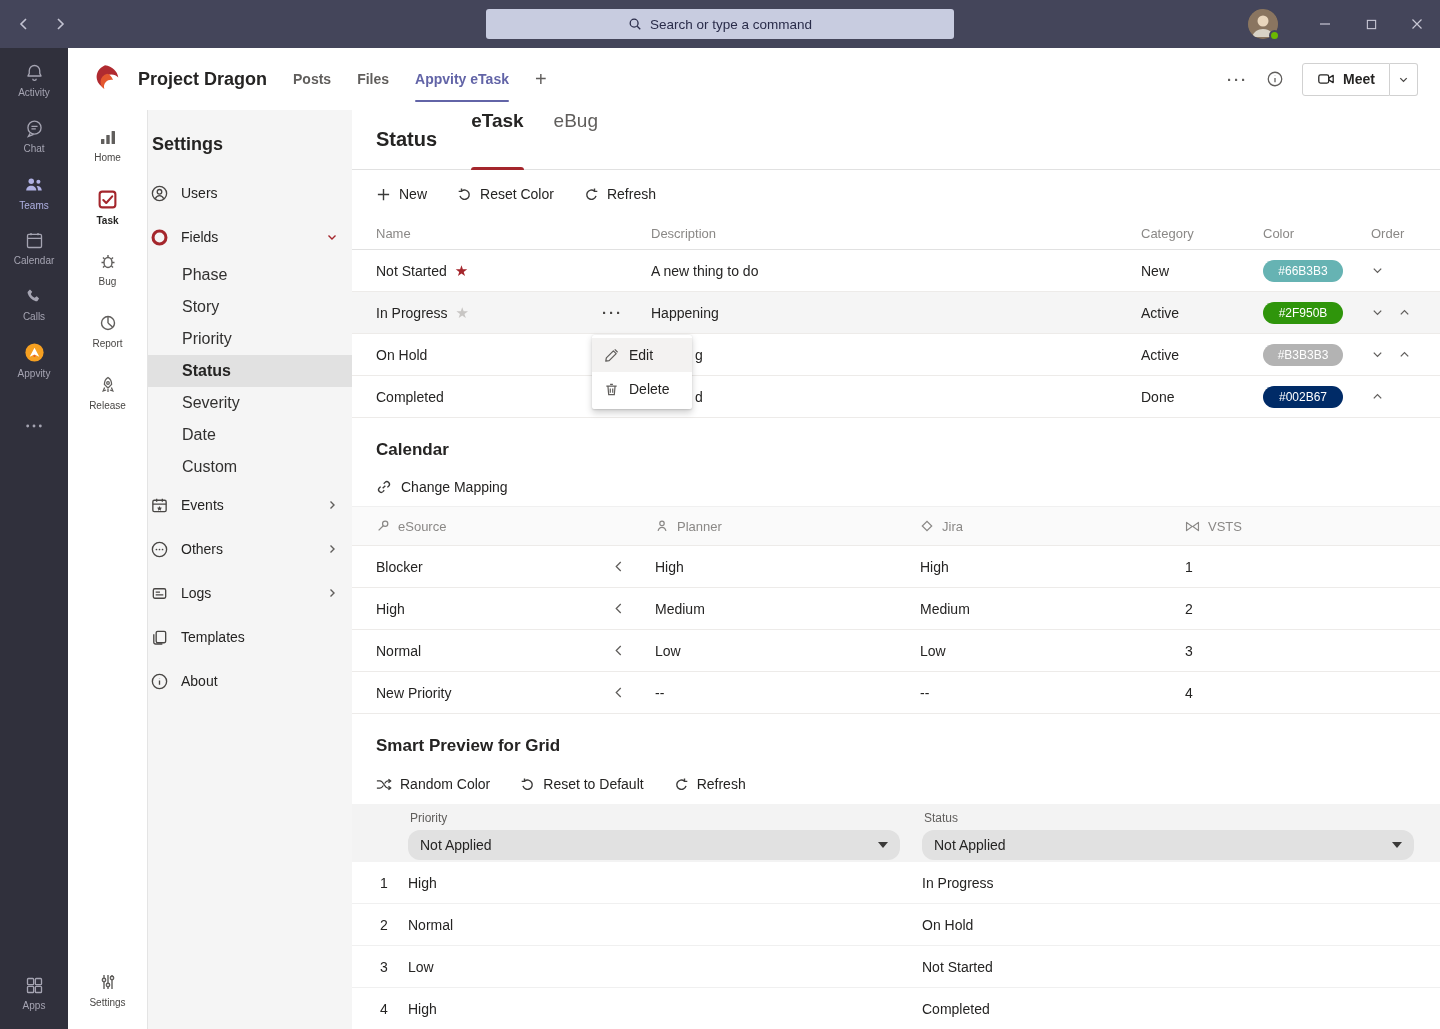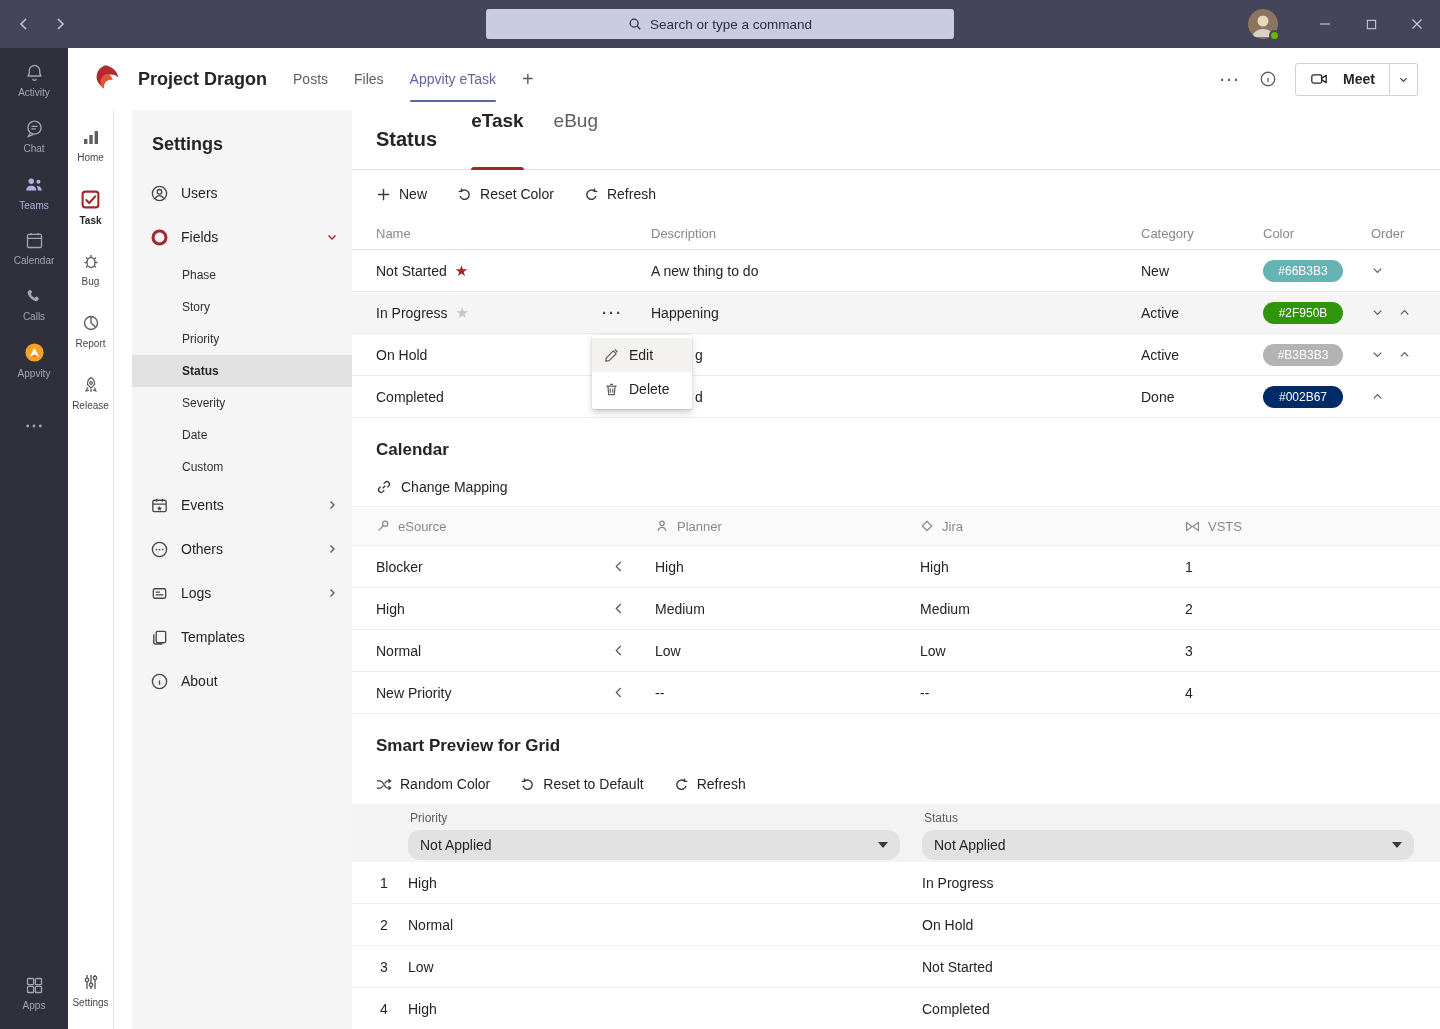--- a/index.html
+++ b/index.html
@@ -22,45 +22,45 @@
   .app-rail{position:absolute;top:48px;left:0;width:68px;height:981px;background:#30303C;display:flex;flex-direction:column;align-items:center;padding-top:4px;z-index:40;}
   .rail-item{width:68px;height:56px;display:flex;flex-direction:column;align-items:center;justify-content:center;gap:4px;color:#A5A4B2;font-size:10px;cursor:pointer;}
   .rail-item.active{color:#B0B1E3;}
   .rail-more{height:40px;margin-top:18px;}
   .rail-bottom{margin-top:auto;margin-bottom:8px;}
 
   
   .team-header{position:absolute;top:48px;left:68px;width:1372px;height:62px;background:#fff;display:flex;align-items:center;padding:0 22px 0 20px;z-index:30;}
   .team-logo{width:34px;height:34px;margin-right:16px;}
   .team-name{font-size:18px;font-weight:700;margin-right:26px;white-space:nowrap;}
-  .h-tab{height:62px;display:flex;align-items:center;position:relative;margin-right:26px;font-size:14px;font-weight:400;color:#605E5C;cursor:pointer;white-space:nowrap;}
+  .h-tab{height:62px;display:flex;align-items:center;position:relative;margin-right:26px;font-size:14px;font-weight:700;color:#605E5C;cursor:pointer;white-space:nowrap;}
   .h-tab.active{color:#6264A7;}
   .h-tab.active::after{content:'';position:absolute;left:0;right:0;bottom:8px;height:2.5px;background:#6264A7;border-radius:2px;}
   .add-tab{font-size:20px;color:#605E5C;font-weight:400;cursor:pointer;}
   .th-right{margin-left:auto;display:flex;align-items:center;gap:18px;}
   .th-icon{color:#605E5C;cursor:pointer;display:flex;align-items:center;}
   .dots{font-weight:700;letter-spacing:2px;color:#605E5C;font-size:15px;}
   .meet-group{display:flex;cursor:pointer;}
-  .meet-main{display:flex;align-items:center;gap:15px;height:33px;padding:0 14px;border:1px solid #D1D1D1;border-radius:3px 0 0 3px;font-weight:600;color:#252423;}
+  .meet-main{display:flex;align-items:center;gap:8px;height:33px;padding:0 14px;border:1px solid #D1D1D1;border-radius:3px 0 0 3px;font-weight:600;color:#252423;}
   .meet-caret{width:28px;height:33px;border:1px solid #D1D1D1;border-left:none;border-radius:0 3px 3px 0;display:flex;align-items:center;justify-content:center;color:#484644;}
 
   
-  .module-rail{position:absolute;top:110px;left:68px;width:46px;height:919px;background:#fff;border-right:1px solid #E4E4E4;display:flex;flex-direction:column;align-items:center;padding-top:4px;z-index:20;}
+  .module-rail{position:absolute;top:110px;left:68px;width:80px;height:919px;background:#fff;border-right:1px solid #E4E4E4;display:flex;flex-direction:column;align-items:center;padding-top:4px;z-index:20;}
   .mod-item{width:64px;height:62px;display:flex;flex-direction:column;align-items:center;justify-content:center;gap:5px;font-size:10px;color:#484644;cursor:pointer;}
   .mod-item.active{color:#252423;font-weight:700;}
   .mod-bottom{margin-top:auto;margin-bottom:8px;}
 
   
   .settings-nav{position:absolute;top:110px;left:132px;width:220px;height:919px;background:#F5F5F5;z-index:10;}
   .sn-title{font-size:18px;font-weight:600;padding:24px 20px 16px;}
   .sn-item{height:44px;display:flex;align-items:center;gap:12px;padding:0 14px 0 18px;font-size:14px;color:#252423;cursor:pointer;}
   .sn-item .sn-icon{color:#484644;display:flex;}
   .sn-chevron{margin-left:auto;color:#605E5C;display:flex;}
   .sn-chevron.red{color:#A4262C;}
-  .sn-child{height:32px;display:flex;align-items:center;padding-left:50px;font-size:12px;color:#323130;cursor:pointer;}
+  .sn-child{height:32px;display:flex;align-items:center;padding-left:50px;font-size:16px;color:#323130;cursor:pointer;}
   .sn-child.selected{background:#E1E1E1;font-weight:700;color:#252423;}
 
   
   .content{position:absolute;top:110px;left:352px;width:1088px;height:919px;background:#fff;overflow:hidden;}
   .status-header{height:60px;border-bottom:1px solid #E1E1E1;display:flex;align-items:center;padding:0 24px;}
   .page-title{font-size:20px;font-weight:600;margin-right:34px;}
   .c-tab{height:60px;display:flex;align-items:flex-start;position:relative;margin-right:30px;font-size:19px;color:#605E5C;cursor:pointer;}
   .c-tab.active{color:#252423;font-weight:700;}
   .c-tab.active::after{content:'';position:absolute;left:0;right:0;bottom:0;height:3px;background:#A4262C;border-radius:3px 3px 0 0;}
   .toolbar{height:48px;display:flex;align-items:center;gap:30px;padding:0 24px;}

